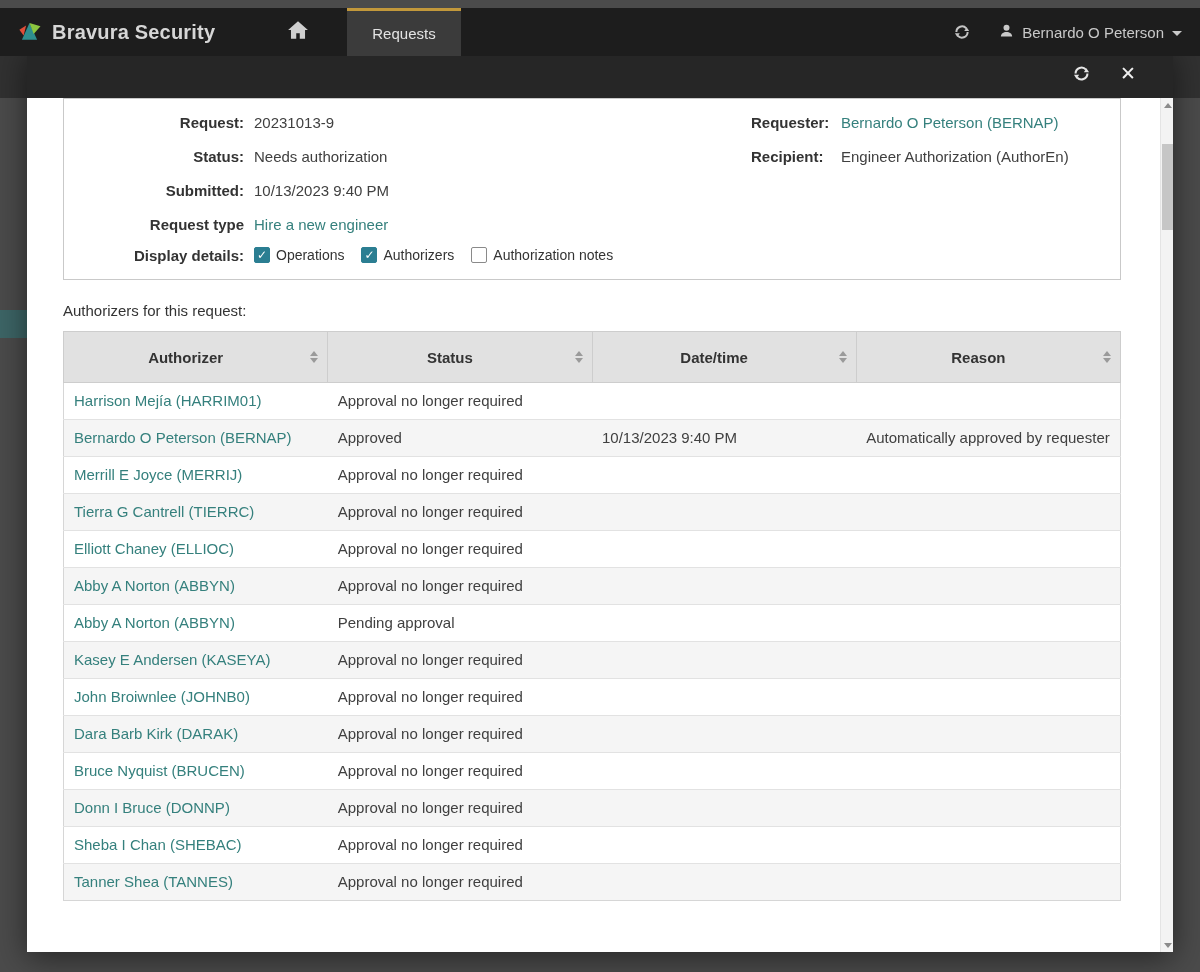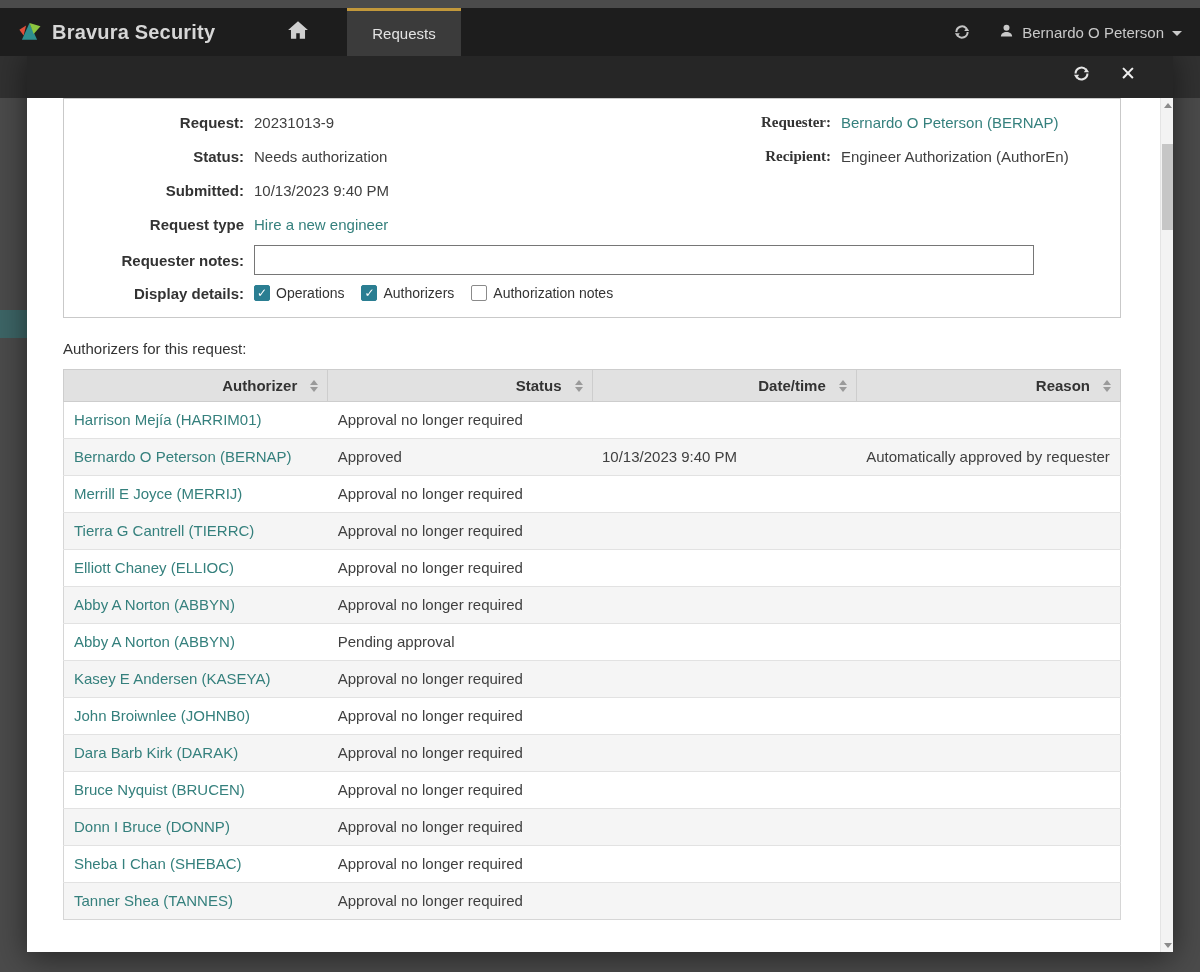--- a/index.html
+++ b/index.html
@@ -42,21 +42,21 @@
     display:flex; align-items:center; justify-content:flex-end; gap:29px; padding-right:37px;
   }
   .modal-close { color:#f0f0f0; font-size:19px; font-weight:bold; cursor:pointer; line-height:1; }
   .modal-body { position:relative; height:854px; overflow:hidden; padding:0 52px 0 36px; }
 
   
   .details-panel { border:1px solid #c9c9c9; padding:6px 0 10px 0; background:#fff; }
   .drow { display:flex; align-items:center; min-height:34px; font-size:15px; }
   .lbl  { flex:0 0 190px; text-align:right; padding-right:10px; font-weight:bold; color:#333; }
   .val  { flex:0 0 497px; color:#404040; }
-  .lbl2 { flex:0 0 90px; text-align:right; padding-right:10px; font-weight:bold; color:#333;font-family:Liberation Serif, serif; }
+  .lbl2 { flex:0 0 90px; padding-right:10px; font-weight:bold; color:#333; }
   .val2 { flex:1; color:#404040; }
   .tlink { color:var(--link-teal,#35807d); text-decoration:none; cursor:pointer; }
   .notes-row { min-height:38px; }
   .notes-row input {
     flex:1; margin-right:86px; height:30px; border:1px solid #767676;
     font-size:14px; padding:0 8px; font-family:inherit; background:#fff;
   }
   .cb-row { min-height:28px; }
   .cb-wrap { display:flex; align-items:center; gap:17px; }
   .cb-item { display:flex; align-items:center; gap:6px; }
@@ -67,22 +67,22 @@
   }
   .cb.checked { background:var(--checkbox-teal,#2b7e92); border-color:var(--checkbox-teal,#2b7e92); font-weight:bold; }
   .cb-label { font-size:14px; color:#333; }
 
   
   .section-title { margin:22px 0 12px 0; font-size:15px; color:#333; }
   table.auth { width:100%; border-collapse:collapse; table-layout:fixed; border:1px solid #d6d6d6; }
   table.auth col { width:25%; }
   thead th {
     position:relative; background:#e1e1e1; border:1px solid #cdcdcd;
-    font-size:15px; color:#333; font-weight:bold; text-align:right;
-    height:32px; padding:0 30px 0 10px; cursor:pointer;
+    font-size:15px; color:#333; font-weight:bold; text-align:center;
+    height:51px; padding:0 30px 0 10px; cursor:pointer;
   }
   .sort { position:absolute; right:9px; top:50%; transform:translateY(-50%); display:flex; flex-direction:column; gap:2px; cursor:pointer; }
   .sort i { display:block; width:0; height:0; border-left:4px solid transparent; border-right:4px solid transparent; }
   .sort .up { border-bottom:5px solid #9a9a9a; }
   .sort .dn { border-top:5px solid #9a9a9a; }
   tbody td {
     padding:8px 10px; font-size:15px; color:#404040; line-height:20px;
     border-top:1px solid #e2e2e2; vertical-align:middle; overflow:hidden;
   }
   tbody tr:nth-child(even) { background:#f5f5f5; }
@@ -182,24 +182,20 @@
         <span class="val2">Engineer Authorization (AuthorEn)</span>
       </div>
       <div class="drow">
         <span class="lbl">Submitted:</span>
         <span class="val">10/13/2023 9:40 PM</span>
       </div>
       <div class="drow">
         <span class="lbl">Request type</span>
         <span class="val"><a class="tlink">Hire a new engineer</a></span>
       </div>
-      <div class="drow notes-row">
-        <span class="lbl">Requester notes:</span>
-        <input type="text" value="" style="">
-      </div>
       <div class="drow cb-row">
         <span class="lbl">Display details:</span>
         <span class="cb-wrap">
             <span class="cb-item">
               <span class="cb checked">✓</span>
               <span class="cb-label">Operations</span>
             </span>
             <span class="cb-item">
               <span class="cb checked">✓</span>
               <span class="cb-label">Authorizers</span>

